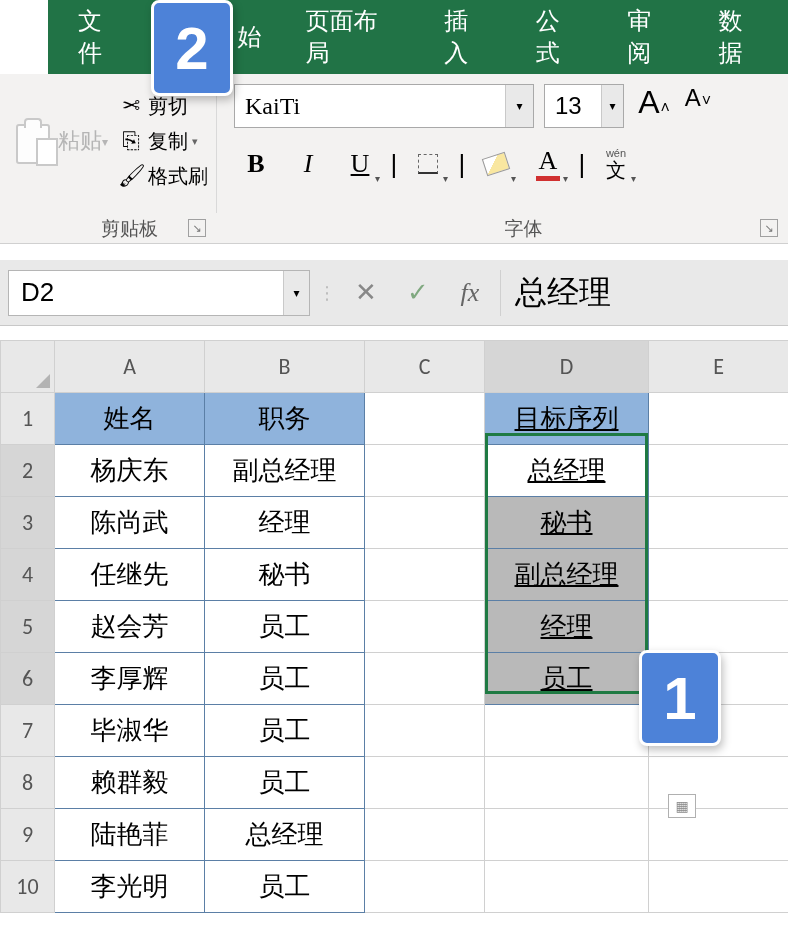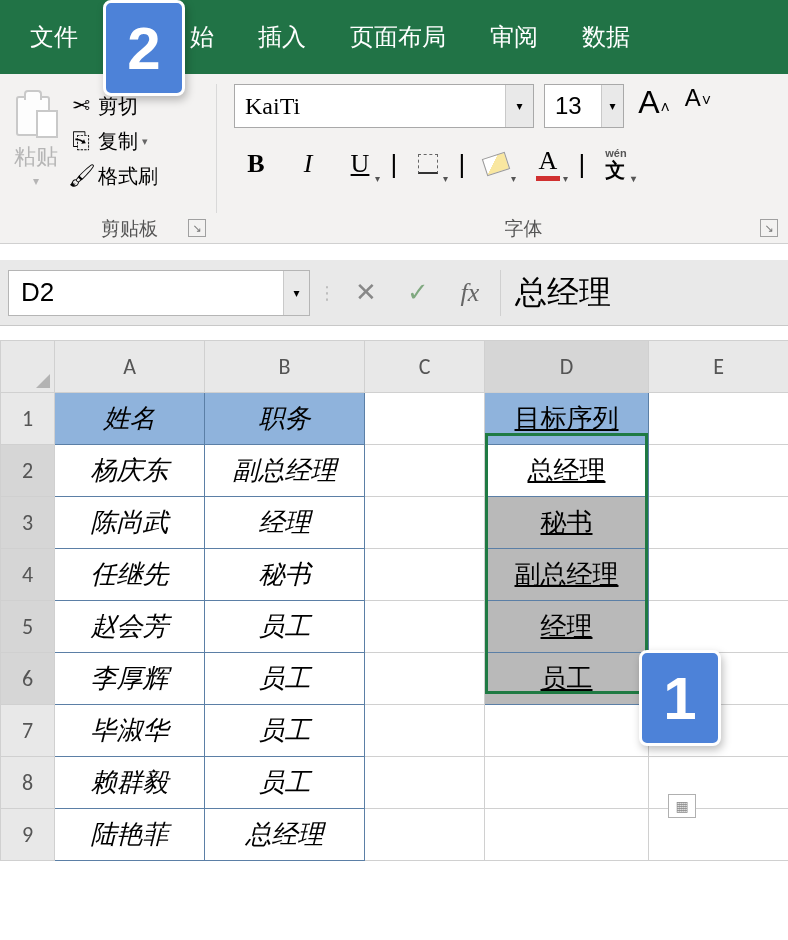--- a/index.html
+++ b/index.html
@@ -13,20 +13,21 @@
   
   .ribbon-tabs {
     background: #217346;
     display: flex;
     align-items: center;
     height: 74px;
     color: #fff;
     font-size: 24px;
     padding-left: 8px;
     position: relative;
+    margin-left: 48px;
   }
   .ribbon-tabs .tab {
     padding: 0 22px;
     height: 100%;
     display: flex;
     align-items: center;
     cursor: pointer;
   }
   .callout-2 {
     position: absolute;
@@ -60,21 +61,21 @@
     padding: 6px 8px 2px 8px;
     position: relative;
   }
   .ribbon-group + .ribbon-group::before {
     content:"";
     position:absolute;
     left:0; top:10px; bottom:30px;
     border-left:1px solid #d9d9d9;
   }
   .clipboard-group .top { display:flex; height:122px; }
-  .paste-btn { display:flex; flex-direction:column; align-items:center; justify-content:flex-start; padding:4px 6px; color:#a0a0a0;}
+  .paste-btn { display:flex; align-items:center; justify-content:flex-start; padding:4px 6px; color:#a0a0a0;}
   .paste-icon {
     width:44px; height:48px; position:relative; margin-bottom:4px; margin-top:6px;
   }
   .paste-icon .board { position:absolute; left:2px; top:6px; width:34px; height:40px; border:2px solid #c9c9c9; border-radius:3px; background:#fdfdfd;}
   .paste-icon .clip { position:absolute; left:10px; top:0; width:18px; height:10px; border:2px solid #c9c9c9; border-bottom:none; border-radius:4px 4px 0 0; background:#fdfdfd;}
   .paste-icon .sheet { position:absolute; right:0; bottom:0; width:22px; height:28px; background:#fff; border:2px solid #c9c9c9;}
   .paste-label { font-size:22px; color:#b5b5b5;}
   .paste-drop { font-size:12px; color:#b5b5b5; margin-top:2px;}
   .mini-btns { display:flex; flex-direction:column; justify-content:center; gap:8px; padding-left:4px;}
   .mini-btn { display:flex; align-items:center; font-size:20px; cursor:pointer;}
@@ -91,21 +92,21 @@
   .gs-btn .big { font-size:32px;}
   .gs-btn .small { font-size:16px; margin-left:1px;}
   .font-row2 { display:flex; align-items:center; gap:8px;}
   .fb { width:44px; height:44px; display:flex; align-items:center; justify-content:center; font-size:26px; cursor:pointer; position:relative;}
   .underline { text-decoration: underline;}
   .fb .dropm { position:absolute; right:2px; bottom:2px; font-size:10px; color:#555;}
   .border-icon { width:20px; height:20px; border:1px dashed #666; border-bottom:2px solid #333;}
   .fill-icon { width:24px; height:18px; background:linear-gradient(135deg,#fff 40%,#f9e7a0 40%); border:1px solid #999; transform:rotate(-18deg);}
   .fontcolor { display:flex; flex-direction:column; align-items:center; line-height:1;}
   .fontcolor .bar { width:24px; height:5px; background:#d03030; margin-top:2px;}
-  .wen-btn { font-size:13px; text-align:left; line-height:1.1;font-weight:bold;}
+  .wen-btn { font-size:13px; text-align:left; line-height:1.1;}
   .wen-btn .ruby { display:block; font-size:11px; color:#555;}
   .wen-btn .ch { font-size:20px;}
   .ribbon-footer { position:absolute; bottom:1px; left:0; right:0; display:flex;}
   .ribbon-footer .glabel { text-align:center; font-size:19px; color:#555;padding-left:43px; }
   .ribbon-footer .gl1 { width: 216px; position:relative;}
   .ribbon-footer .gl2 { flex:1; position:relative;}
   .dialog-launch-sq { position:absolute; right:10px; top:3px; width:18px; height:18px; border:1px solid #a0a0a0; display:flex;align-items:center;justify-content:center; font-size:11px; color:#777; cursor:pointer;}
   
   .formula-bar { background:#e9e9e9; border-bottom:1px solid #c8c8c8; display:flex; align-items:center; height:66px; padding:0 8px;}
   .name-box { width:302px; height:46px; background:#fff; border:1px solid #b5b5b5; display:flex; align-items:center; padding:0 12px; font-size:26px; position:relative; cursor:text;}
@@ -124,21 +125,21 @@
   .grid .rowhead { background:#e8e8e8; font-family:"Calibri",sans-serif; font-size:22px; color:#555; width:54px;}
   .grid .corner { background:#e8e8e8; position:relative;}
   .grid .corner::after { content:""; position:absolute; right:4px; bottom:4px; width:0;height:0; border-style:solid; border-width:0 0 14px 14px; border-color:transparent transparent #b3b3b3 transparent;}
   .grid .colhead.sel { background:#d6d6d6;}
   .grid .rowhead.sel { background:#d6d6d6;}
   .colA{width:150px;} .colB{width:160px;} .colC{width:120px;} .colD{width:164px;} .colE{width:140px;}
   .tbl-header { background:#8fb3dc !important; font-weight:normal;}
   .tbl-cell { background:#fff;}
   .tbl-header.d { background:#8fb3dc !important;}
   .active-cell { background:#fff !important;}
-  td.in-table { border:1px solid #5b7fa6;font-style:italic;}
+  td.in-table { border:1px solid #5b7fa6;}
   td.in-tableD { border:1px solid #5b7fa6;text-decoration:underline;}
   .selection-box {
     position:absolute;
     border:3px solid #1f7a43;
     pointer-events:none;
     z-index:5;
   }
   .fill-handle { position:absolute; width:10px; height:10px; background:#1f7a43; right:-5px; bottom:-5px;}
   .callout-1 {
     position:absolute;
@@ -157,22 +158,23 @@
     font-size:14px; color:#888; z-index:6; cursor:pointer;
   }
   .scissors{transform:scaleX(-1);}
 </style>
 </head>
 <body>
 
 <div class="ribbon-tabs">
   <div class="tab">文件</div>
   <div class="tab" style="padding-left:90px">始</div>
+  <div class="tab">页面布局</div>
   <div class="tab">插入</div>
-  <div class="tab">页面布局</div>
+  <div class="tab">公式</div>
   <div class="tab">审阅</div>
   <div class="tab">数据</div>
   <div class="callout-2">2</div>
 </div>
 
 <div class="ribbon">
   <div class="ribbon-group clipboard-group" style="width:216px">
     <div class="top">
       <div class="paste-btn">
         <div class="paste-icon">
@@ -370,20 +372,28 @@
     <td></td>
   </tr>
   <tr>
     <td class="rowhead">9</td>
     <td class="tbl-cell in-table">陆艳菲</td>
     <td class="tbl-cell in-table">总经理</td>
     <td></td>
     <td></td>
     <td></td>
   </tr>
+  <tr>
+    <td class="rowhead">10</td>
+    <td class="tbl-cell in-table">李光明</td>
+    <td class="tbl-cell in-table">员工</td>
+    <td></td>
+    <td></td>
+    <td></td>
+  </tr>
 </tbody>
     </table>
 
 <div class="selection-box" style="left:485px; top:93px; width:163px; height:261px;">
   <div class="fill-handle"></div>
 </div>
 
 <div class="callout-1" style="left:639px; top:310px;">1</div>
 
 <div class="quick-analysis" style="left:668px; top:454px;">

